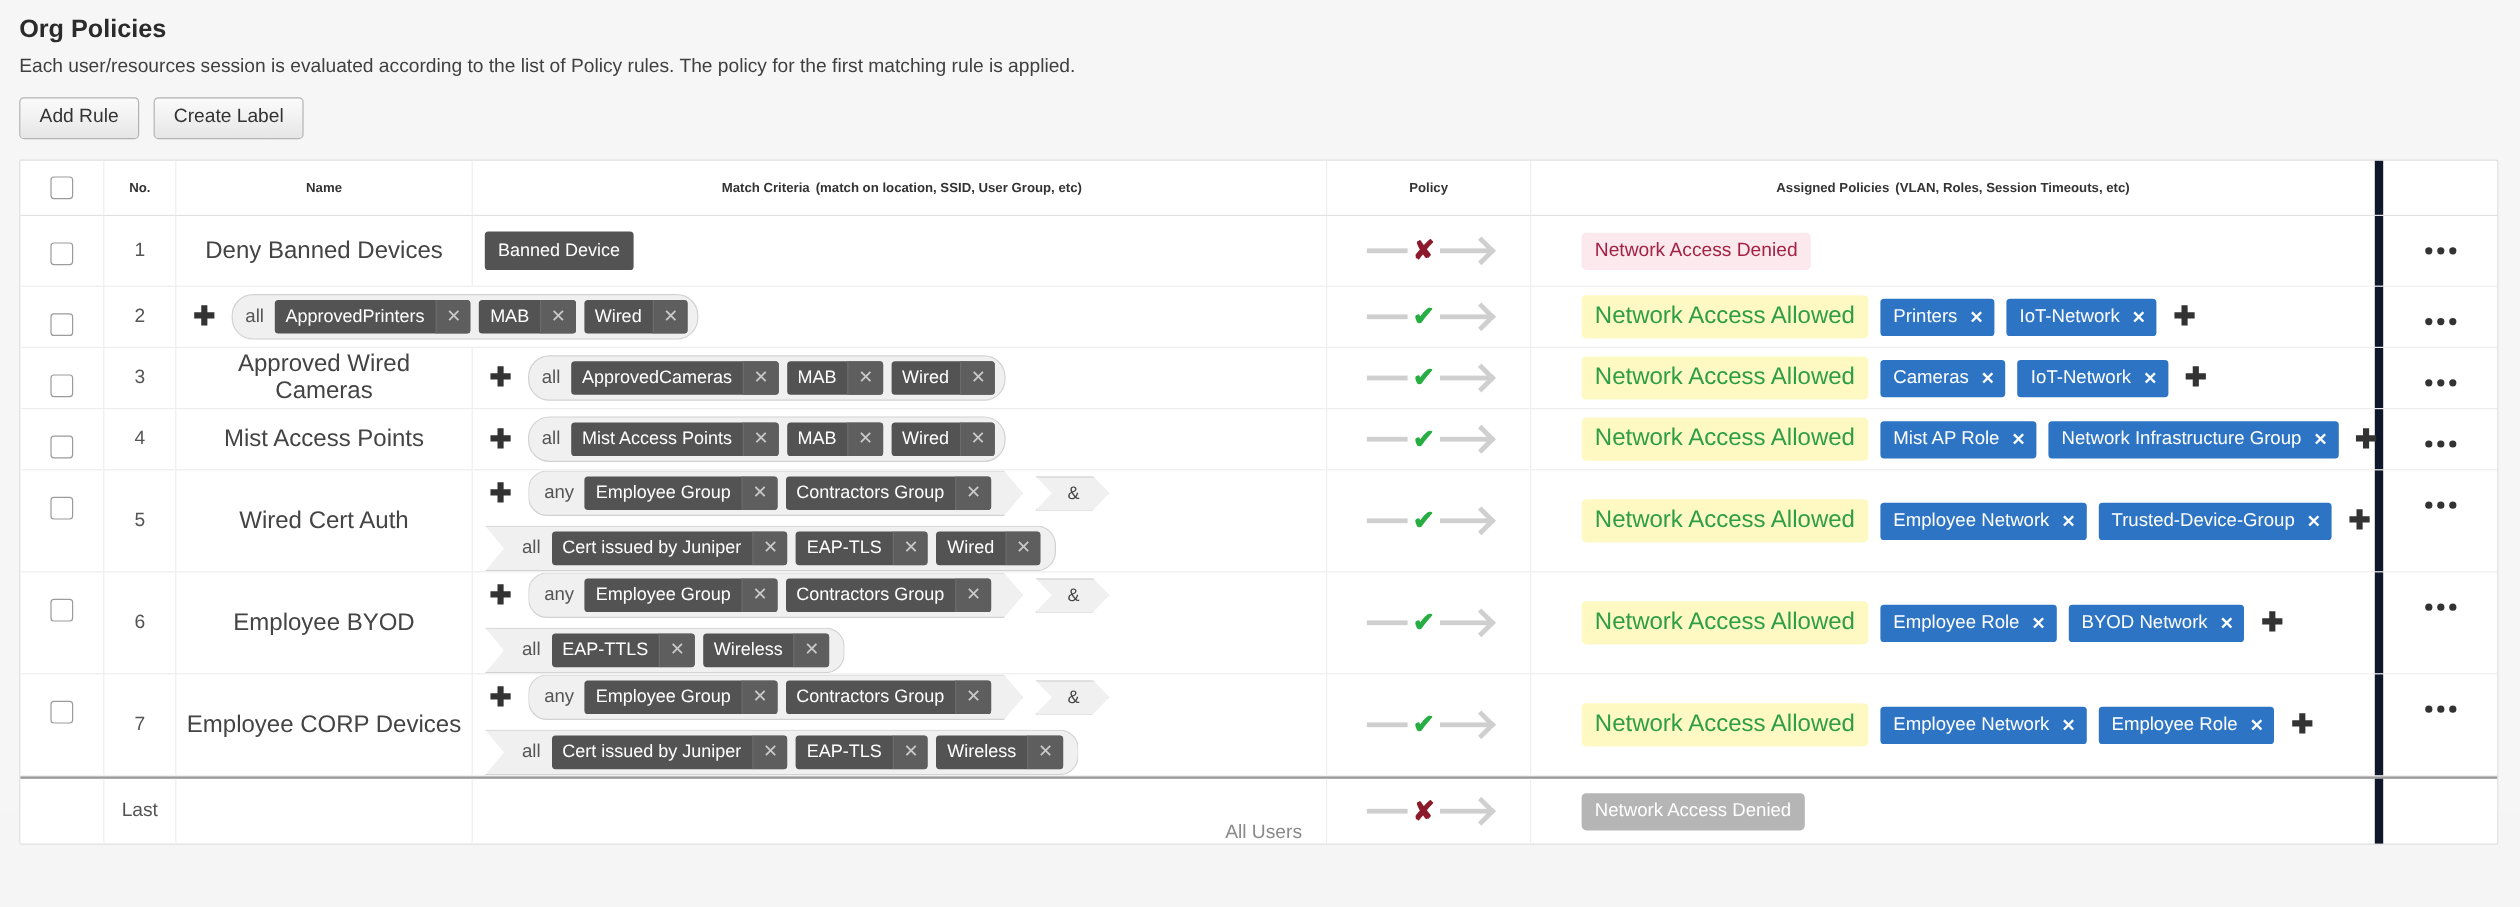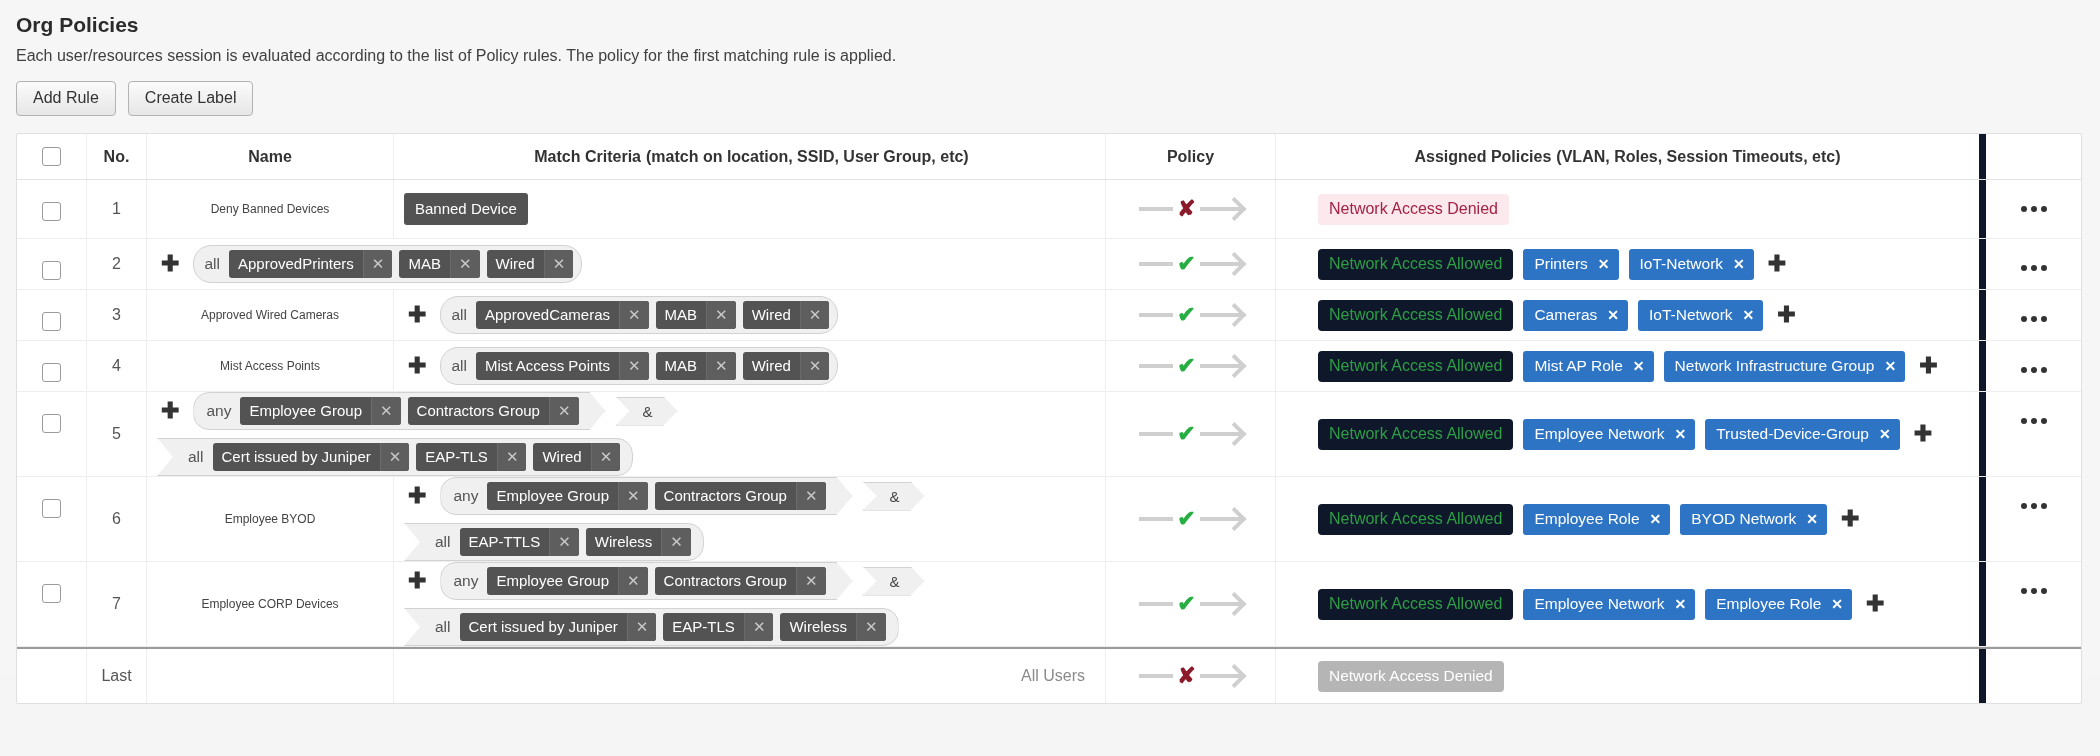--- a/index.html
+++ b/index.html
@@ -66,24 +66,24 @@
   .header-row .c-name,
   .header-row .c-match,
   .header-row .c-policy,
   .header-row .c-assign { align-items: center; }
   .header-row { height: 46px; }
   .header-row .c-match { justify-content: center; }
   .header-row .c-assign { justify-content: center; padding-left: 0; }
   .header-row .c-menu { border-right: none; }
 
   .th {
-    font-size: 16px; font-weight: bold; color: #333;
+    font-size: 11px; font-weight: bold; color: #333;
   }
   .no-text { font-size: 16px; color: #555; }
-  .name-text { font-size: 12px; color: #444; }
+  .name-text { font-size: 20px; color: #444; }
 
   
   .cbox {
     width: 19px; height: 19px;
     border: 1px solid #9b9b9b; border-radius: 3px;
     background: #fff; cursor: pointer; display: block;
   }
   .c-check { padding-top: 22px; }
   .header-row .c-check { padding-top: 0; }
 
@@ -166,22 +166,22 @@
   .pa-head:after {
     content: ""; position: absolute; right: -1px; top: 50%;
     width: 13px; height: 13px;
     border-top: 4px solid #cfcfcf; border-right: 4px solid #cfcfcf;
     transform: translateY(-50%) rotate(45deg); transform-origin: center;
   }
 
   
   .assign-row { display: flex; align-items: center; gap: 10px; flex-wrap: nowrap; margin-left: 30px; }
   .pill-green {
-    background: #0f172a; color: #2e9e45;
-    border-radius: 4px; font-size: 16px;
+    background: #fef9c3; color: #2e9e45;
+    border-radius: 4px; font-size: 20px;
     padding: 6px 11px 7px 11px; white-space: nowrap;
   }
   .pill-red {
     background: #fbe9ee; color: #a52244;
     border-radius: 4px; font-size: 16px;
     padding: 6px 11px 7px 11px; white-space: nowrap;
   }
   .pill-grey {
     background: #b5b5b5; color: #ffffff;
     border-radius: 4px; font-size: 15.5px;
@@ -195,21 +195,21 @@
   }
   .tag-blue .xb { color: #fff; font-weight: bold; cursor: pointer; font-size: 14px; }
 
   .all-users { font-size: 16px; color: #8a8a8a; margin-right: 14px; }
 
   
   .h1 { min-height: 59px; }
   .h2 { min-height: 51px; }
   .h-tall { min-height: 82px; }
   .h-last { min-height: 56px; }
-  .last-row .c-match { justify-content: flex-end; align-items: center; }
+  .last-row .c-match { justify-content: flex-end; align-items: flex-end; }
 </style>
 </head>
 <body>
 
 <div id="page">
 
   <div class="page-head">
     <div class="page-title">Org Policies</div>
     <div class="page-desc">Each user/resources session is evaluated according to the list of Policy rules. The policy for the first matching rule is applied.</div>
     <div class="btn-row">
@@ -462,20 +462,23 @@
             </span>
           </div>
         </div>
         <div class="trow h-tall">
           <div class="c-check">
             <span class="cbox"></span>
           </div>
           <div class="c-no">
             <span class="no-text">5</span>
           </div>
+          <div class="c-name">
+            <span class="name-text">Wired Cert Auth</span>
+          </div>
           <div class="c-match">
             <div class="match-stack">
               <div class="match-line">
                 <span class="plus-btn">✚</span>
                 <span class="chev chev-head">
                   <span class="qual">any</span>
                   <span class="tag-dark">
                     <span class="lbl">Employee Group</span>
                     <span class="xb">✕</span>
                   </span>

